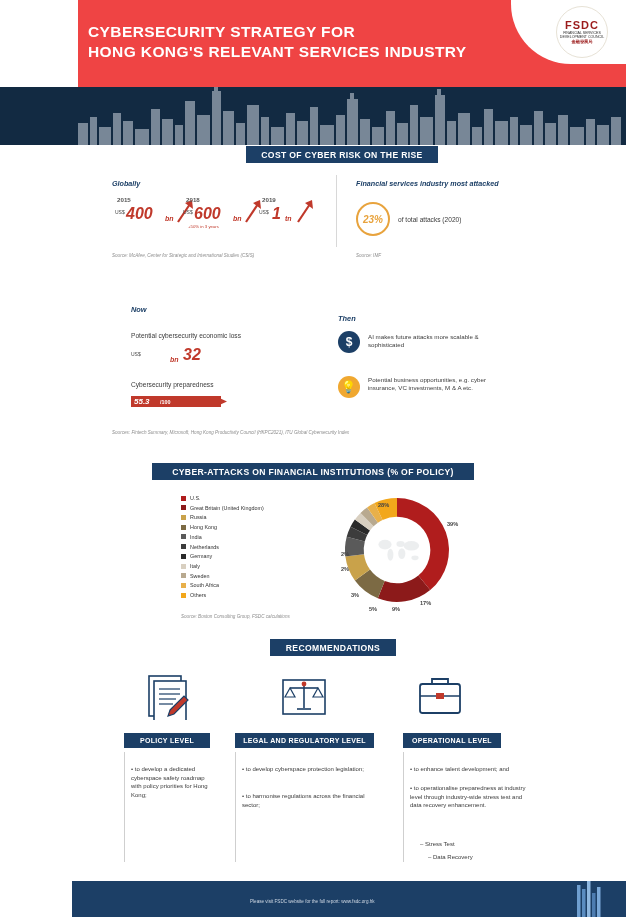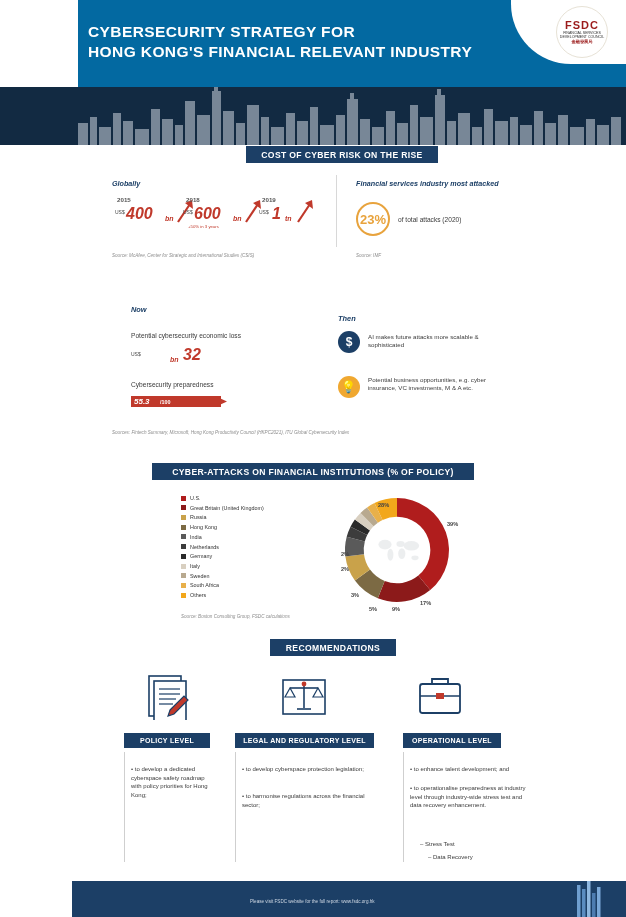--- a/index.html
+++ b/index.html
@@ -8,21 +8,21 @@
     font-family: "Liberation Sans", sans-serif;
     background: #ffffff;
     position: relative;
     overflow: hidden;
   }
   .page { position: relative; width: 626px; height: 917px; background:#fff; }
 
   
   .header {
     position: absolute; left:0; top:0; width:626px; height:145px;
-    background: #0369a1;
+    background: #ef4444;
     overflow: hidden;
     padding-left: 36px;
   }
   .hdr-left-white {
     position:absolute; left:0; top:0; width:78px; height:145px; background:#ffffff;
   }
   .hdr-notch {
     position:absolute; right:0; top:0; width:115px; height:64px; background:#ffffff;
     border-bottom-left-radius: 60px;
   }
@@ -60,21 +60,21 @@
   .cost-divider { position:absolute; left:336px; top:175px; width:1px; height:72px; background:#d8d8d8; }
   .year { position:absolute; font-size:6.2px; color:#555; font-weight:bold;}
   .amt-us { position:absolute; font-size:5px; color:#444; }
   .amt-big { position:absolute; font-size:16px; font-weight:bold; color:#c0392b; font-style:italic; }
   .amt-unit { position:absolute; font-size:7px; font-weight:bold; color:#c0392b; font-style:italic;}
   .amt-sub { position:absolute; font-size:4.3px; color:#c0392b; }
   .arrow-up { position:absolute; }
   .pct-circle {
     position:absolute; width:34px; height:34px; border-radius:50%;
     border:2.5px solid #e8a33d; display:flex; align-items:center; justify-content:center;
-    color:#e8a33d; font-size:13px; font-weight:bold; 
+    color:#e8a33d; font-size:10px; font-weight:bold; font-style:italic;
   }
 
   
   .nowthen { position:absolute; font-size:7.4px; font-weight:bold; font-style:italic; color:#1c3f66; }
   .bullet-txt { position:absolute; font-size:6.2px; color:#3b3b3b; line-height:8.4px; }
   .barwrap { position:absolute; height:11px; background:#f2f2f2; }
   .bar { position:absolute; height:11px; background:#c0392b; }
   .barnum { position:absolute; color:#fff; font-size:8px; font-weight:bold; font-style:italic; }
   .icon-circle-dark {
     position:absolute; width:22px; height:22px; border-radius:50%; background:#1c3f66;
@@ -164,21 +164,21 @@
         <rect x="558" y="28" width="10" height="30"></rect>
         <rect x="570" y="40" width="14" height="18"></rect>
         <rect x="586" y="32" width="9" height="26"></rect>
         <rect x="597" y="38" width="12" height="20"></rect>
         <rect x="611" y="30" width="10" height="28"></rect>
       </g>
     </svg>
 
     <div class="hdr-title">
       <div>CYBERSECURITY STRATEGY FOR</div>
-      <div>HONG KONG'S FINANCIAL RELEVANT INDUSTRY</div>
+      <div>HONG KONG'S RELEVANT SERVICES INDUSTRY</div>
     </div>
 
     <div class="logo">
       <div class="l1">FSDC</div>
       <div class="l2">FINANCIAL SERVICES DEVELOPMENT COUNCIL</div>
       <div class="l3">金融發展局</div>
     </div>
   </div>
 
   <div class="left-strip"></div>

